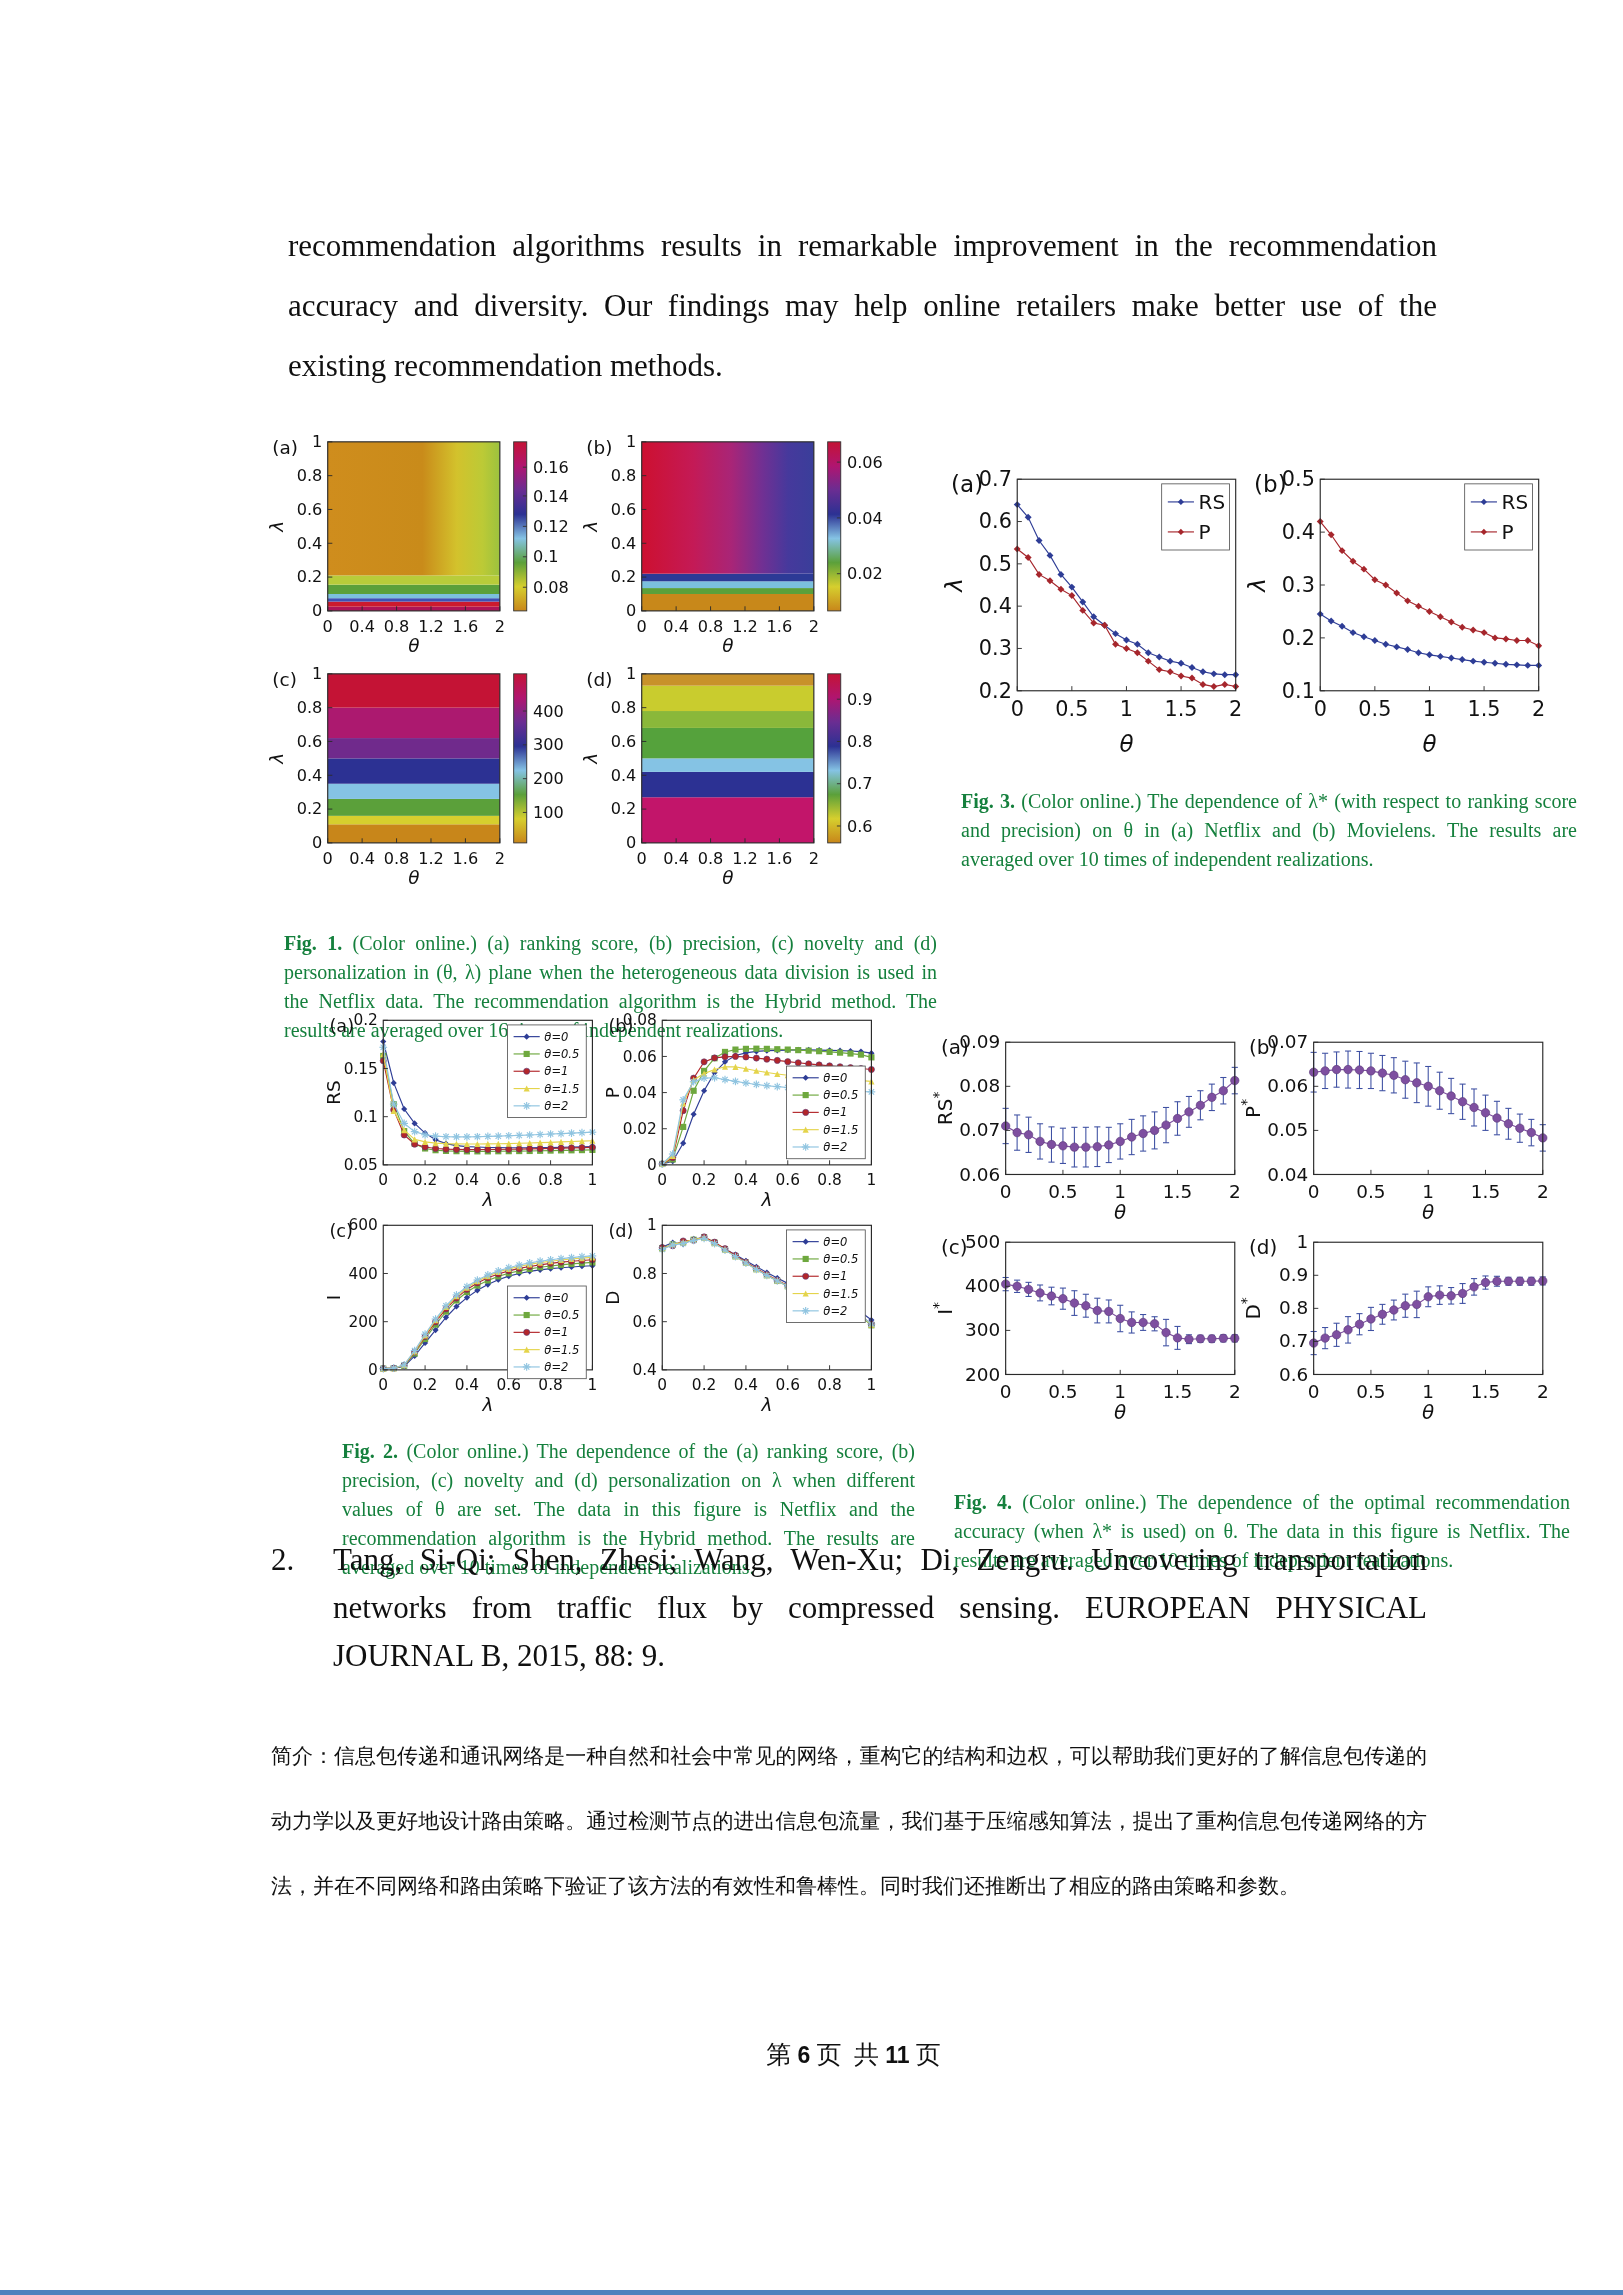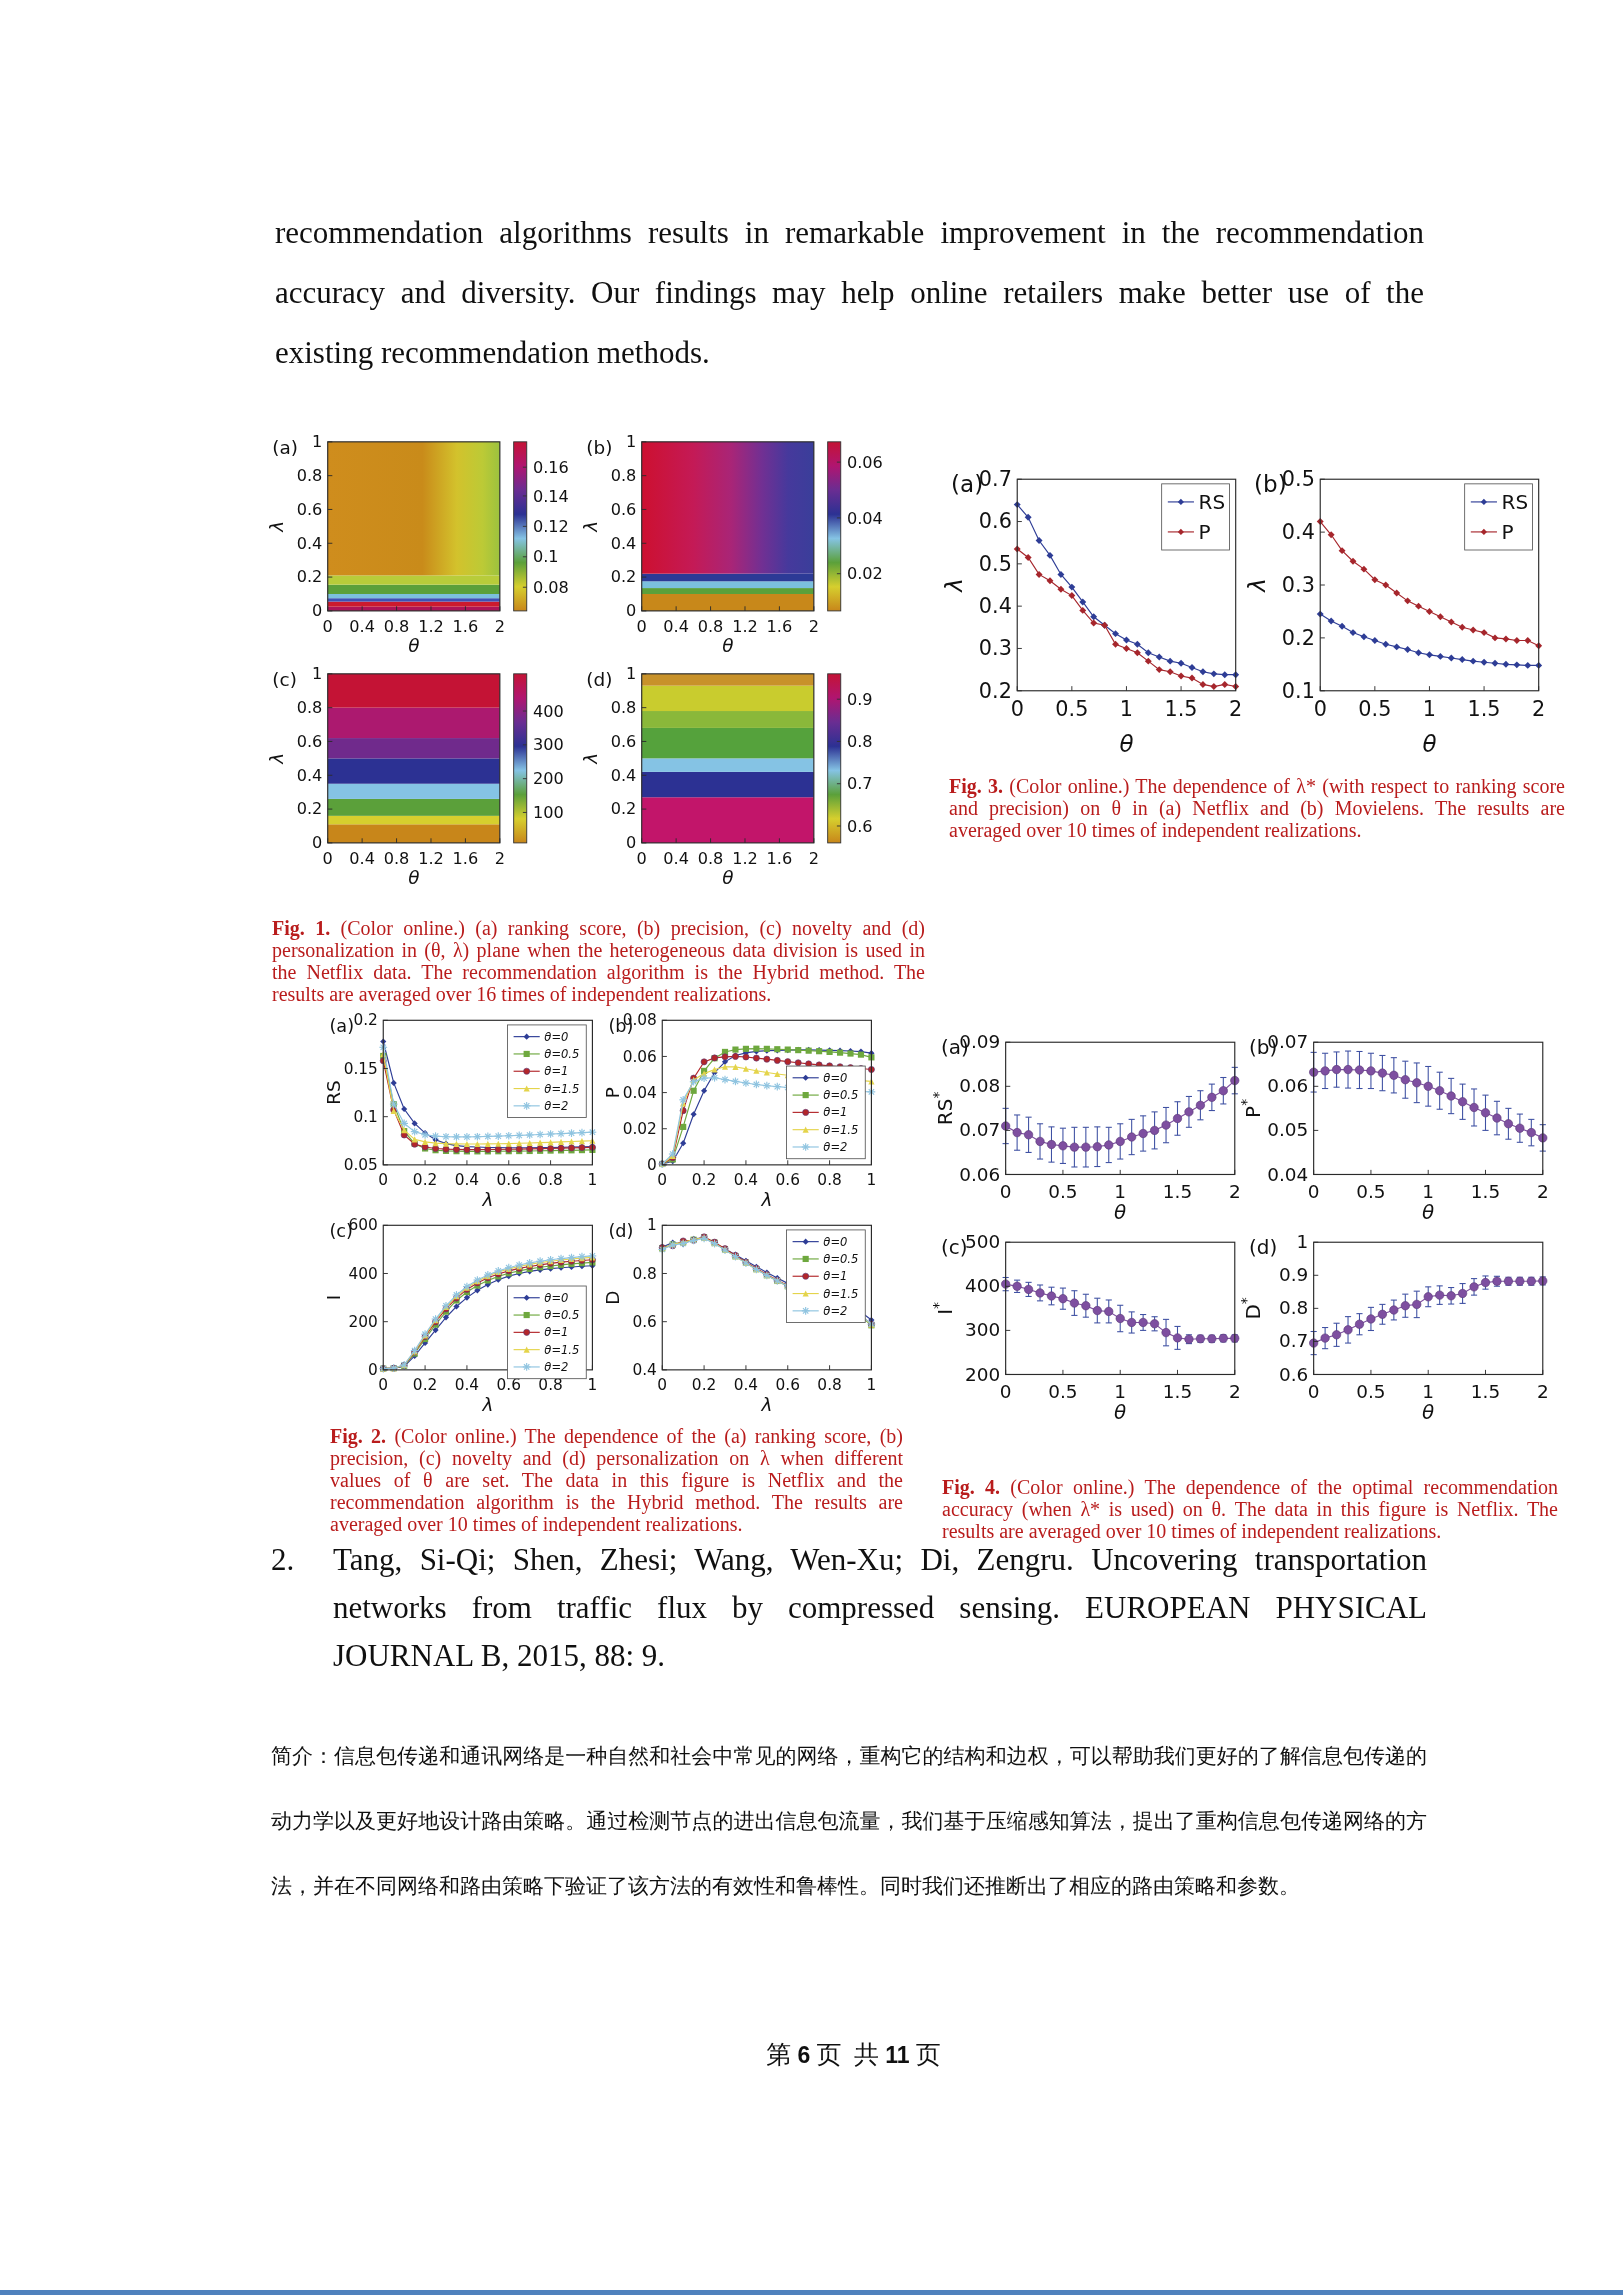--- a/index.html
+++ b/index.html
@@ -1,21 +1,21 @@
 <!DOCTYPE html>
 <html style="font-size:12.3px"><head>
 <meta charset="utf-8">
 <style>
   html,body{margin:0;padding:0;background:#888;}
   .page{position:relative;width:1623px;height:2295px;background:#ffffff;overflow:hidden;
         font-family:"Liberation Serif",serif;color:#101010;}
   .abs{position:absolute;}
-  .para{font-size:31px;line-height:60px;text-align:justify;margin:4px;}
+  .para{font-size:31px;line-height:60px;text-align:justify;margin:17px;}
   .cn{font-size:21px;line-height:65px;text-align:justify;margin:0;}
-  .cap{font-size:20px;line-height:22px;text-align:justify;margin:4px;color:#b91c1c;
+  .cap{font-size:20px;line-height:29px;text-align:justify;margin:16px;color:#15803d;
        font-family:"Liberation Serif",serif;}
   .cap b{font-weight:bold;}
   .ref{font-size:31px;line-height:48px;}
   .refnum{position:absolute;left:0;top:0;}
   .reftext{margin:0 0 0 62px;text-align:justify;}
   .footer{width:100%;text-align:center;font-size:25px;padding-left:42px;}
   .footer b{font-family:"Liberation Sans",sans-serif;font-size:23px;}
   svg.chart{position:absolute;overflow:visible;}
   svg text{font-family:"DejaVu Sans",sans-serif;fill:#111;}
   .bottombar{position:absolute;left:0;bottom:0;width:100%;height:5.4px;background:#4f81bd;}

